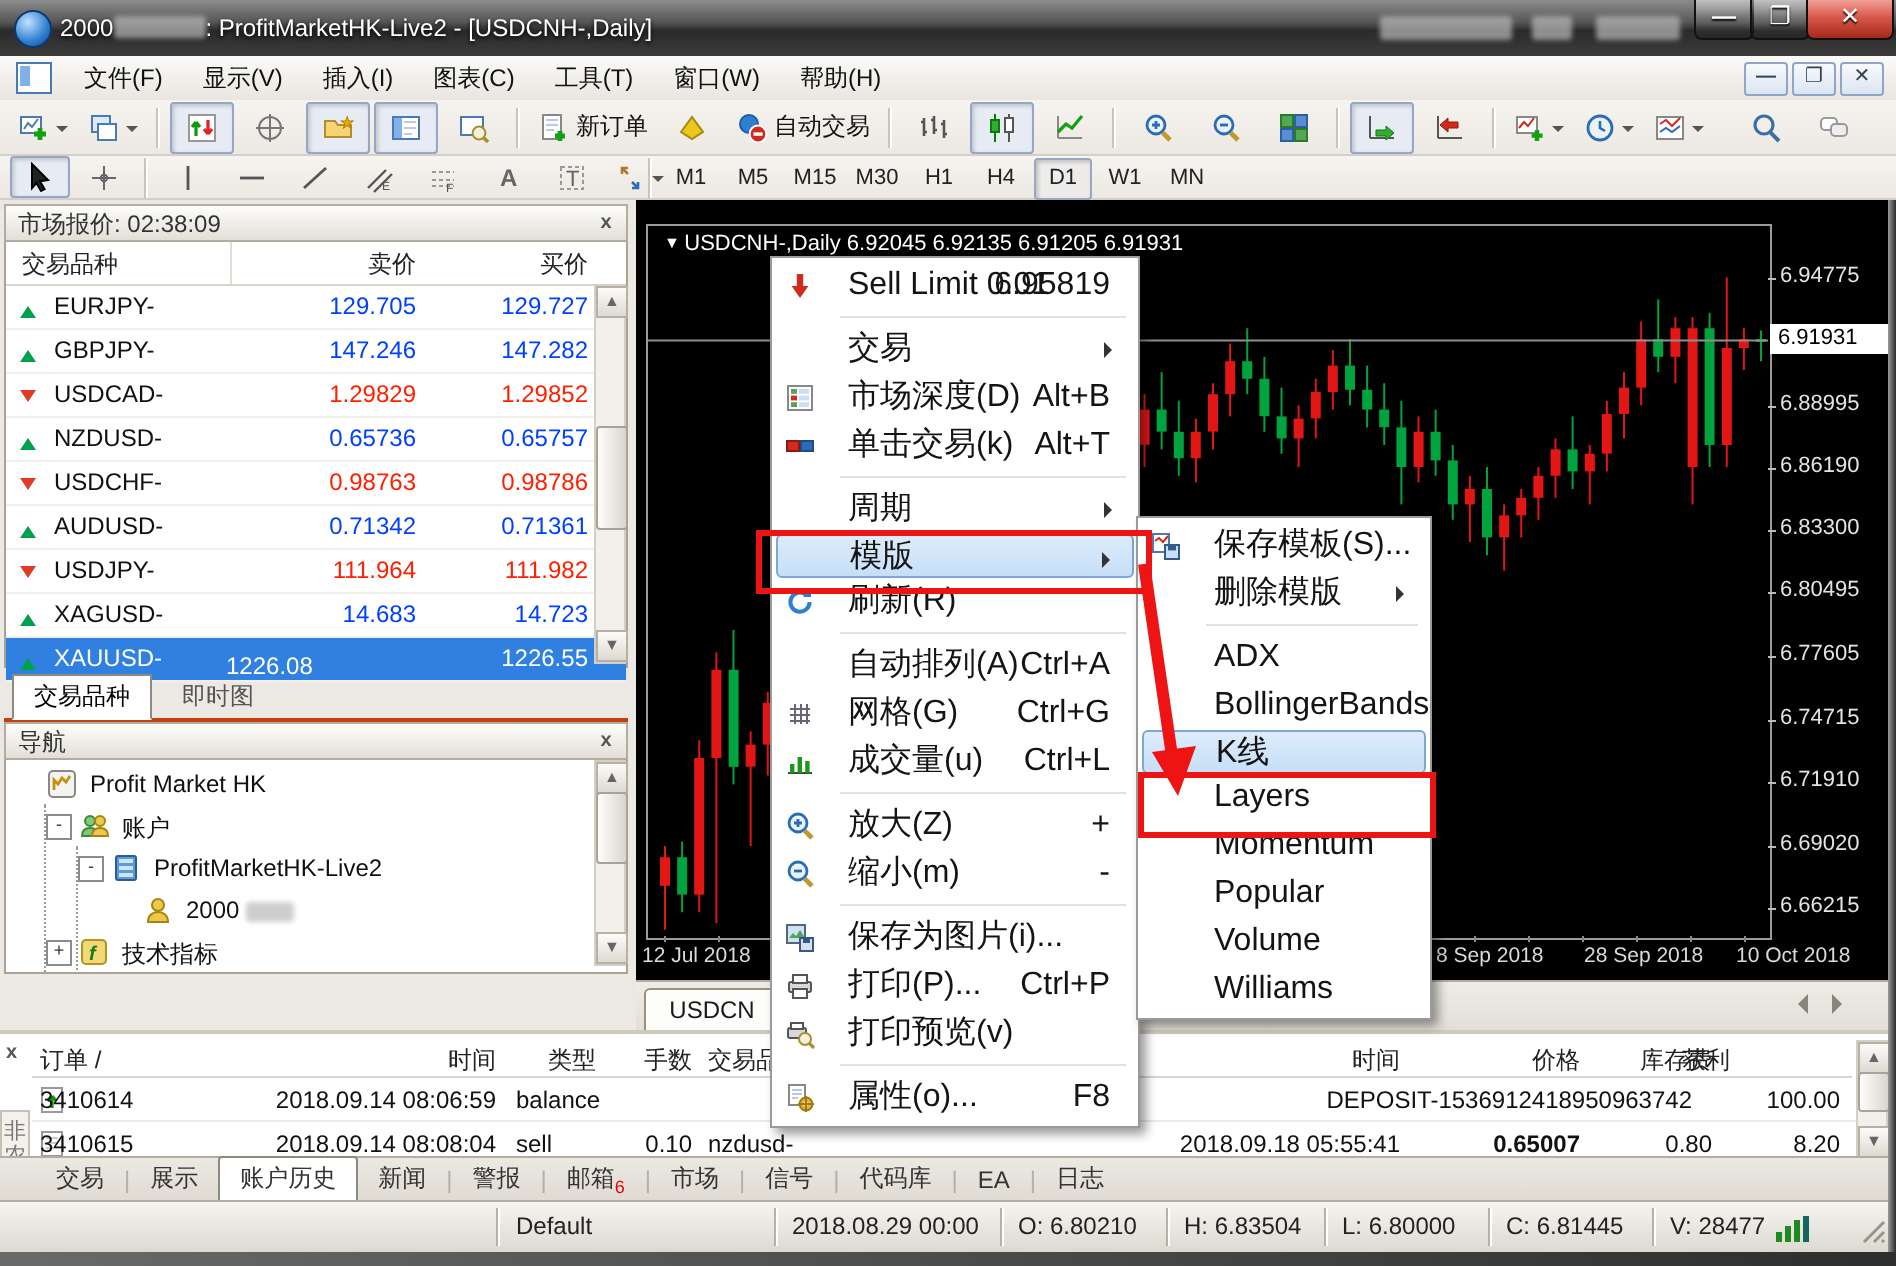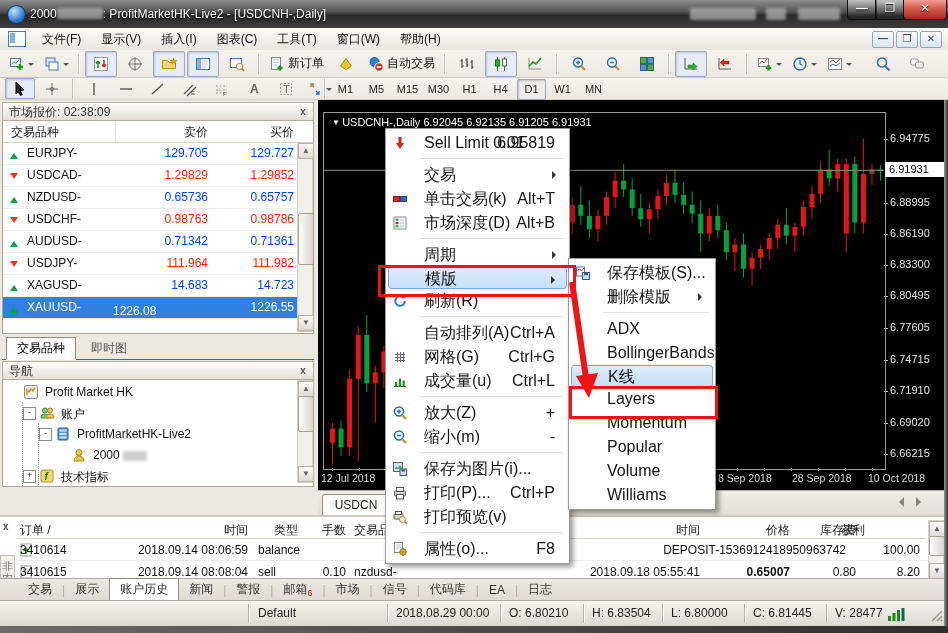--- a/index.html
+++ b/index.html
@@ -464,20 +464,26 @@
       <span style="position:absolute;left:112px;top:0;height:21px;width:1px;background:#e2ded6;"></span>
     </div>
     <div id="mw-rows">
         <div class="mwrow">
           <span class="arrow-up" style="position: absolute; left: 7px; top: 6px;"></span>
           <span style="position: absolute; left: 24px; top: 3px; color: rgb(17, 17, 17);">EURJPY-</span>
           <span style="position: absolute; left: 110px; top: 3px; width: 95px; text-align: right; color: rgb(0, 64, 255);">129.705</span>
           <span style="position: absolute; left: 200px; top: 3px; width: 91px; text-align: right; color: rgb(0, 64, 255);">129.727</span>
         </div>
         <div class="mwrow">
+          <span class="arrow-up" style="position: absolute; left: 7px; top: 6px;"></span>
+          <span style="position: absolute; left: 24px; top: 3px; color: rgb(17, 17, 17);">GBPJPY-</span>
+          <span style="position: absolute; left: 110px; top: 3px; width: 95px; text-align: right; color: rgb(0, 64, 255);">147.246</span>
+          <span style="position: absolute; left: 200px; top: 3px; width: 91px; text-align: right; color: rgb(0, 64, 255);">147.282</span>
+        </div>
+        <div class="mwrow">
           <span class="arrow-dn" style="position: absolute; left: 7px; top: 8px;"></span>
           <span style="position: absolute; left: 24px; top: 3px; color: rgb(17, 17, 17);">USDCAD-</span>
           <span style="position: absolute; left: 110px; top: 3px; width: 95px; text-align: right; color: rgb(255, 32, 0);">1.29829</span>
           <span style="position: absolute; left: 200px; top: 3px; width: 91px; text-align: right; color: rgb(255, 32, 0);">1.29852</span>
         </div>
         <div class="mwrow">
           <span class="arrow-up" style="position: absolute; left: 7px; top: 6px;"></span>
           <span style="position: absolute; left: 24px; top: 3px; color: rgb(17, 17, 17);">NZDUSD-</span>
           <span style="position: absolute; left: 110px; top: 3px; width: 95px; text-align: right; color: rgb(0, 64, 255);">0.65736</span>
           <span style="position: absolute; left: 200px; top: 3px; width: 91px; text-align: right; color: rgb(0, 64, 255);">0.65757</span>
@@ -513,21 +519,21 @@
           <span style="position: absolute; left: 200px; top: 3px; width: 91px; text-align: right; color: rgb(255, 255, 255);">1226.55</span>
         </div>
       </div>
 
     <div class="sb abs" style="left:294px;top:21px;width:16px;height:190px;box-sizing:border-box;">
       <div class="sbbtn" style="top:0;">▲</div>
       <div class="sbthumb" style="top:70px;height:50px;"></div>
       <div class="sbbtn" style="bottom:0;">▼</div>
     </div>
   </div>
-  <div class="abs ptabs" style="left:2px;top:337px;width:312px;height:22px;border-bottom:1px solid #c2410c;" id="mw-tabs"><span class="ptab active" style="margin-left: 4px;">交易品种</span><span class="ptab" style="margin-left: 4px;">即时图</span></div>
+  <div class="abs ptabs" style="left:2px;top:337px;width:312px;height:22px;border-bottom:6px solid #c2410c;" id="mw-tabs"><span class="ptab active" style="margin-left: 4px;">交易品种</span><span class="ptab" style="margin-left: 4px;">即时图</span></div>
 
   <div class="abs ptitle" style="left:2px;top:361px;width:312px;box-sizing:border-box;">
     <span>导航</span>
     <span class="pclose">x</span>
   </div>
   <div class="abs pbody" style="left:2px;top:380px;width:312px;height:107px;box-sizing:border-box;padding-top:2px;">
     <div id="nav-tree">
         <div class="trow">
           <div class="ticon" style="left: 20px;">
             <svg width="16" height="16" viewBox="0 0 16 16">
@@ -895,37 +901,37 @@
 
   <div id="ctx-menu" class="menu" style="left:385px;top:128px;width:185px;">
       <div class="mi"><span>Sell Limit 0.01</span><span class="micon">
           <svg width="16" height="16" viewBox="0 0 16 16">
             <path d="M8 2v6" stroke="#d42a1d" stroke-width="3.2"></path>
             <path d="M3.8 8h8.4L8 14z" fill="#d42a1d"></path>
           </svg>
         </span><span class="ric">6.95819</span></div>
       <div class="msep"></div>
       <div class="mi"><span>交易</span><span class="subarr"></span></div>
-      <div class="mi"><span>单击交易(k)</span><span class="micon">
-          <svg width="16" height="16" viewBox="0 0 16 16">
-            <rect x="1.5" y="5.5" width="6" height="5" fill="#d42a1d" stroke="#8c1a10"></rect>
-            <rect x="8.5" y="5.5" width="6" height="5" fill="#2b6cb5" stroke="#1c4a8c"></rect>
-          </svg>
-        </span><span class="ric">Alt+T</span></div>
       <div class="mi"><span>市场深度(D)</span><span class="micon">
           <svg width="16" height="16" viewBox="0 0 16 16">
             <rect x="2" y="2" width="12" height="12" fill="#fff" stroke="#888"></rect>
             <rect x="3.5" y="3.5" width="3" height="2.4" fill="#53a653"></rect>
             <rect x="7.5" y="3.5" width="5" height="2.4" fill="#c9dff5"></rect>
             <rect x="3.5" y="6.8" width="3" height="2.4" fill="#d42a1d"></rect>
             <rect x="7.5" y="6.8" width="5" height="2.4" fill="#c9dff5"></rect>
             <rect x="3.5" y="10.1" width="3" height="2.4" fill="#53a653"></rect>
             <rect x="7.5" y="10.1" width="5" height="2.4" fill="#c9dff5"></rect>
           </svg>
         </span><span class="ric">Alt+B</span></div>
+      <div class="mi"><span>单击交易(k)</span><span class="micon">
+          <svg width="16" height="16" viewBox="0 0 16 16">
+            <rect x="1.5" y="5.5" width="6" height="5" fill="#d42a1d" stroke="#8c1a10"></rect>
+            <rect x="8.5" y="5.5" width="6" height="5" fill="#2b6cb5" stroke="#1c4a8c"></rect>
+          </svg>
+        </span><span class="ric">Alt+T</span></div>
       <div class="msep"></div>
       <div class="mi"><span>周期</span><span class="subarr"></span></div>
       <div class="mi hl"><span>模版</span><span class="subarr"></span></div>
       <div class="mi"><span>刷新(R)</span><span class="micon">
           <svg width="16" height="16" viewBox="0 0 16 16">
             <path d="M12.8 8A4.8 4.8 0 1 1 11 4.3" fill="none" stroke="#2b7fd4" stroke-width="2"></path>
             <path d="M13.5 1.5v4h-4z" fill="#2b7fd4"></path>
           </svg>
         </span></div>
       <div class="msep"></div>

